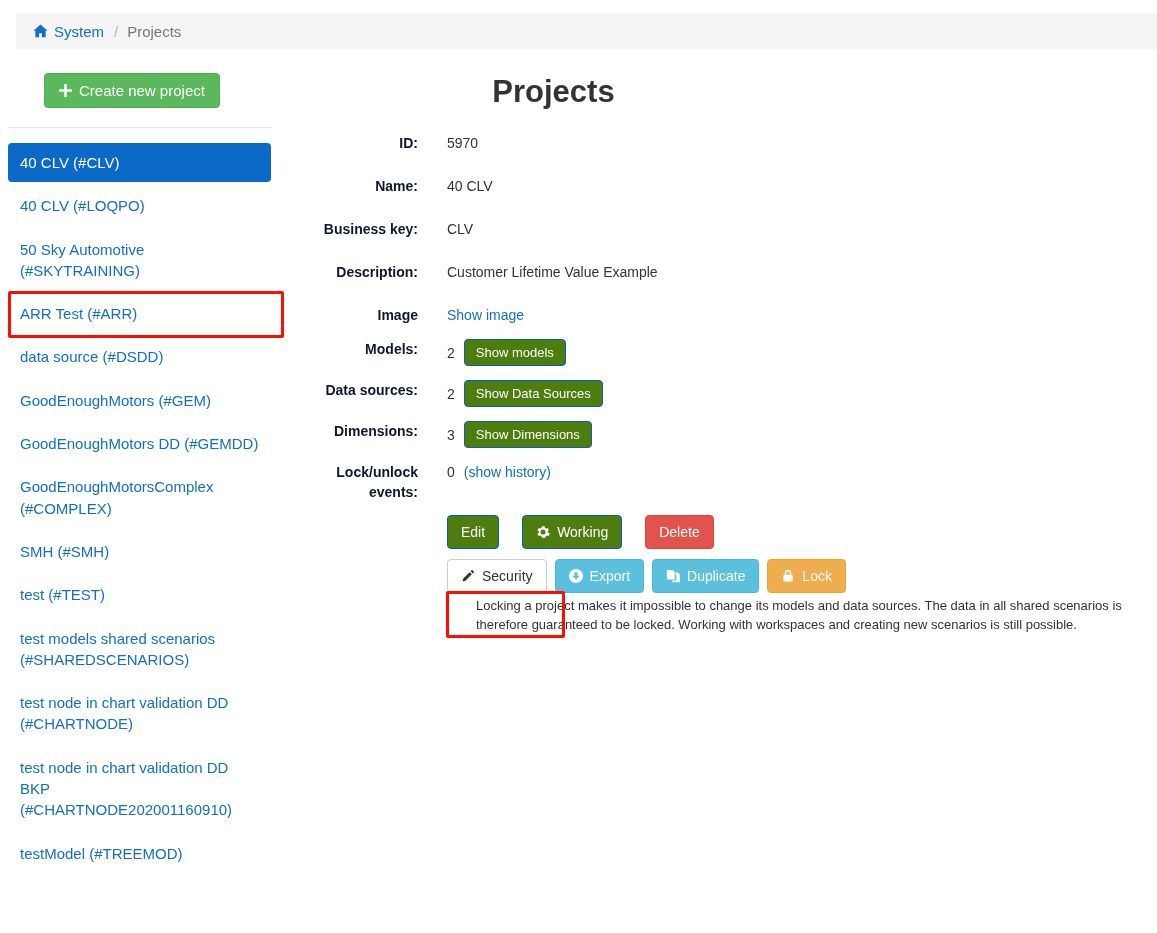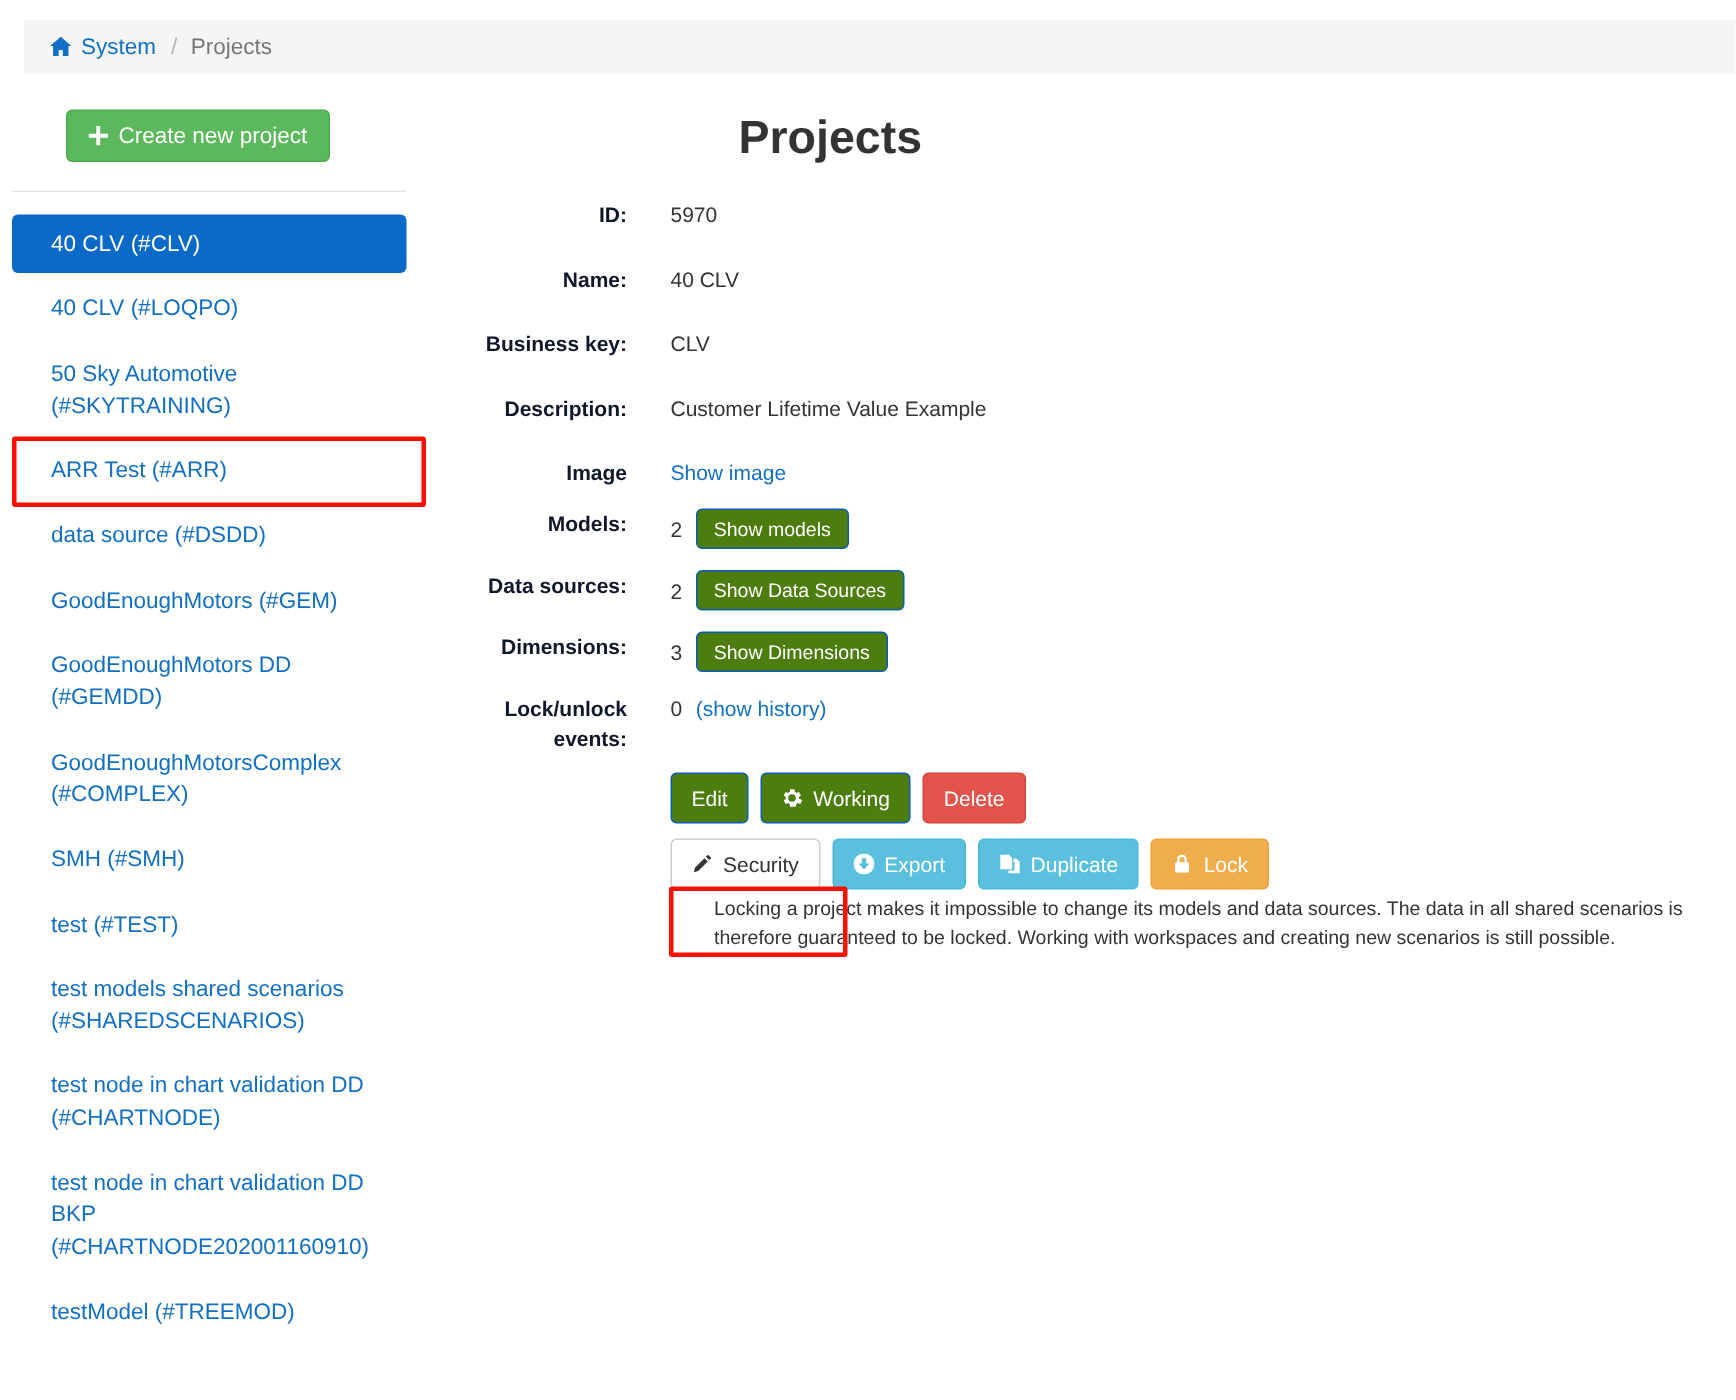--- a/index.html
+++ b/index.html
@@ -122,21 +122,21 @@
   }
 
   .project-list {
     list-style: none;
     margin: 0;
     padding: 0;
     width: 263px;
   }
   .project-item {
     display: block;
-    padding: 9px 26px;
+    padding: 9px 12px;
     font-size: 15px;
     color: #1270c4;
     text-decoration: none;
     border-radius: 4px;
     margin-bottom: 4px;
     cursor: pointer;
     line-height: 1.42;
     box-sizing: border-box;
   }
   .project-item.active {
@@ -203,21 +203,21 @@
   .link {
     color: #1270c4;
     text-decoration: none;
     cursor: pointer;
   }
 
   .count { color: #333333; }
 
   .actions-row {
     display: flex;
-    gap: 8px;
+    gap: 23px;
     margin-top: 13px;
     margin-left: 147px;
   }
   .actions-row-2 {
     display: flex;
     gap: 8px;
     margin-top: 10px;
     margin-left: 147px;
   }
   .help-text {

